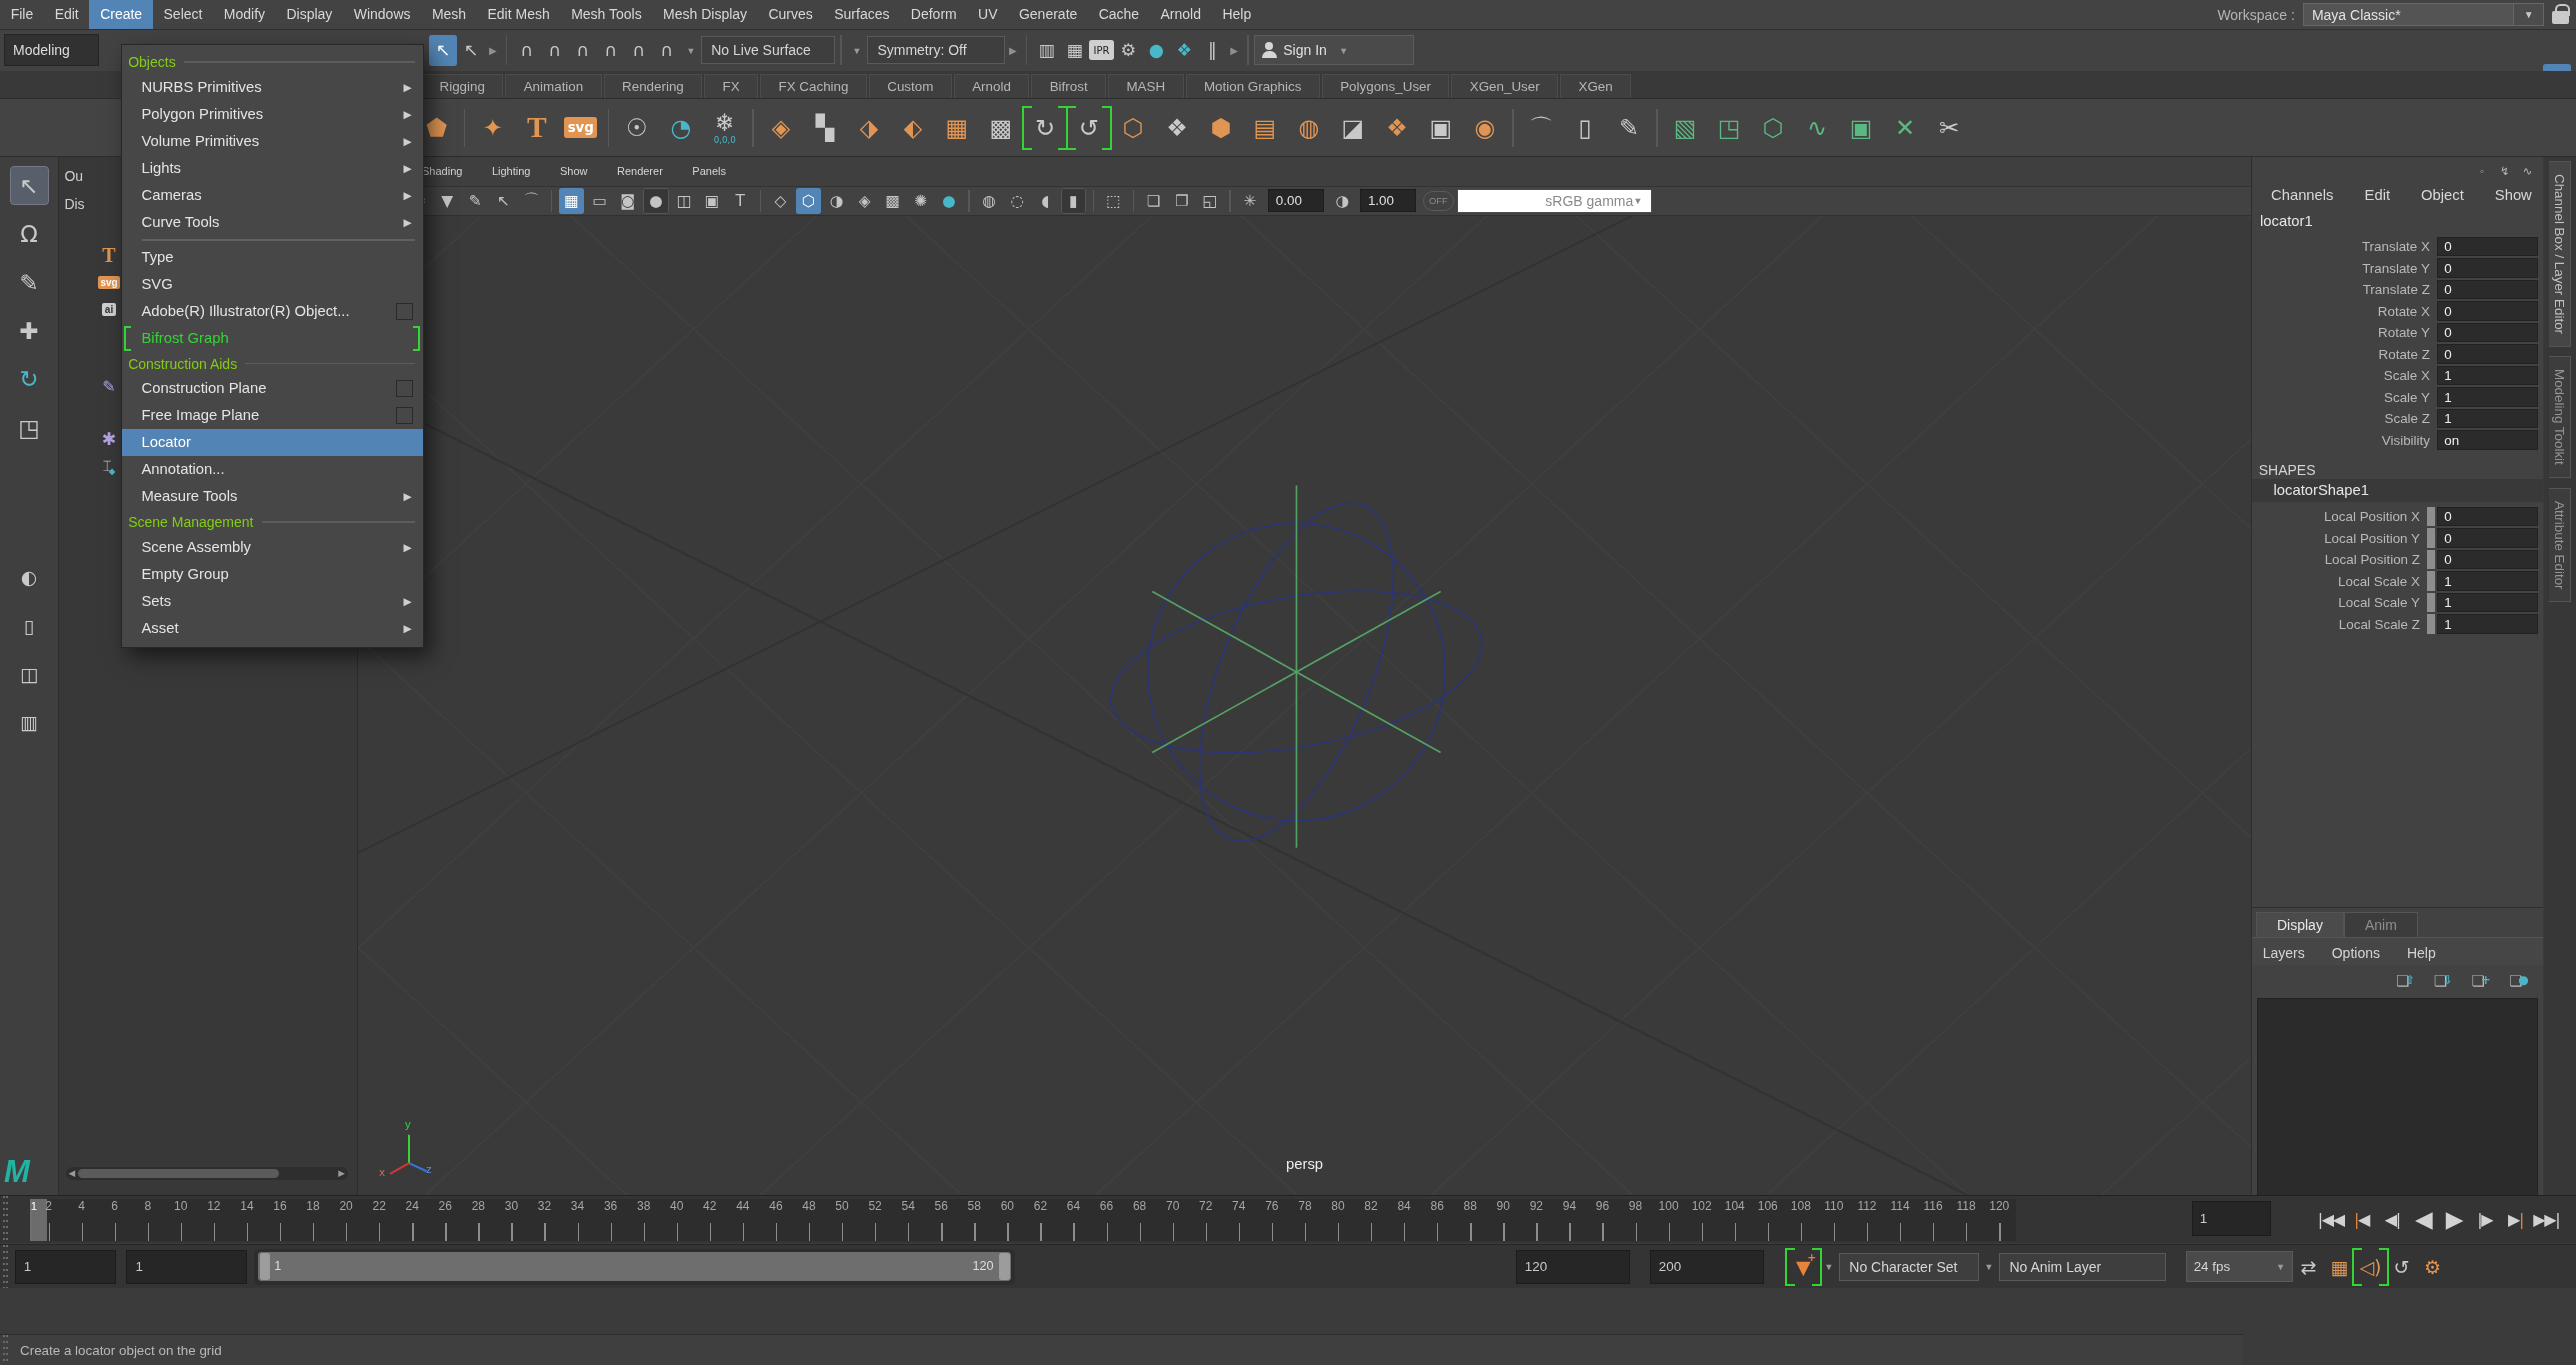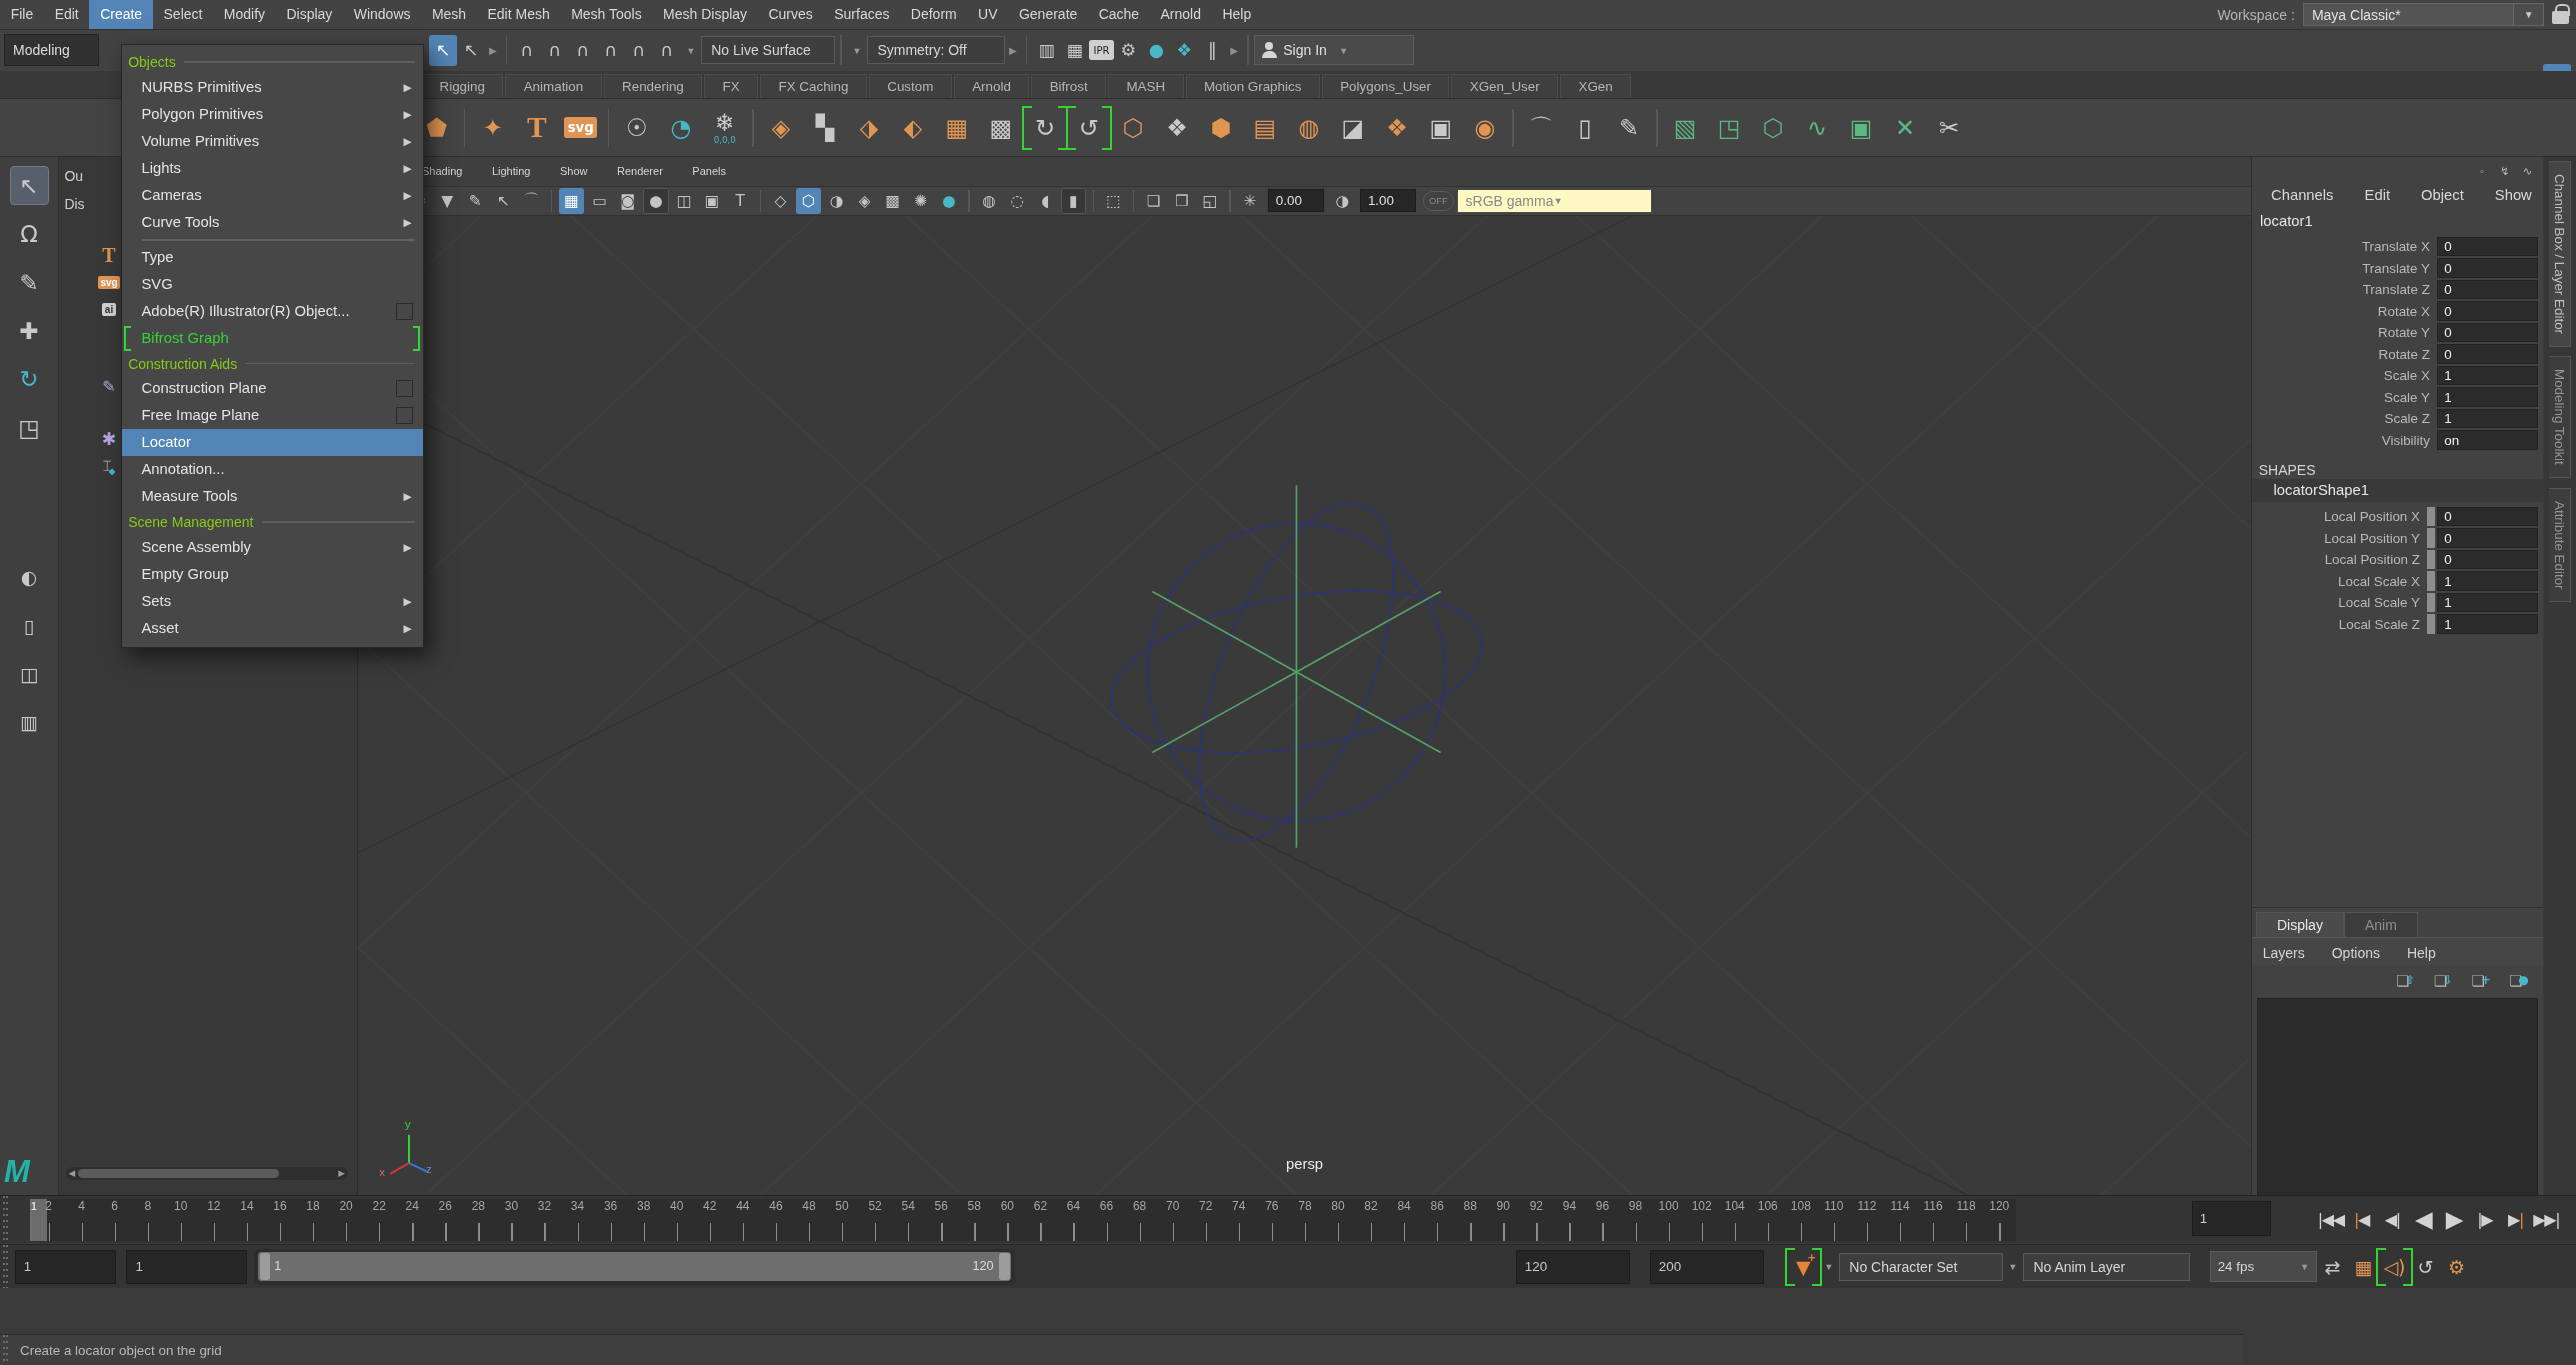--- a/index.html
+++ b/index.html
@@ -68,21 +68,21 @@
   
   #viewport{left:358px;top:157px;width:1893px;height:1038px;background:#3a3a3a;overflow:hidden}
   #vp-menu{height:29.5px;background:#3f3f3f;display:flex;align-items:center;padding-left:64px;gap:29.5px;border-bottom:0.7px solid #333}
   #vp-menu span{font-size:11px;color:#d6d6d6}
   #vp-icons{height:29.5px;background:#424242;display:flex;align-items:center;padding-left:47px;border-bottom:0.7px solid #303030}
   .vtile{width:25.5px;height:25.5px;margin:0 1.3px;border-radius:2.7px;display:flex;align-items:center;justify-content:center;font-size:15.4px;color:#c4c4c4;font-family:"DejaVu Sans",sans-serif}
   .vtile.on{background:var(--blue);color:#fff}
   .vtile.dk{background:#373737;border:0.7px solid #555}
   .vnum{width:56px;height:23px;background:#262626;border:0.7px solid #1d1d1d;color:#e0e0e0;font-size:13.4px;display:flex;align-items:center;padding-left:6.7px;margin:0 4px}
   .voff{width:31px;height:20px;border:1.3px solid #5a5a5a;border-radius:10px;color:#8a8a8a;font-size:9.4px;display:flex;align-items:center;justify-content:center;margin:0 2.7px}
-  .vsrgb{width:195px;height:24px;background:#fef9c3;border:0.7px solid #4c4c4c;color:#8a8a8a;font-size:14px;display:flex;align-items:center;padding:0 8px;justify-content:flex-start}
+  .vsrgb{width:195px;height:24px;background:#ffffff;border:0.7px solid #4c4c4c;color:#8a8a8a;font-size:14px;display:flex;align-items:center;padding:0 8px;justify-content:flex-end}
   #persp-label{position:absolute;left:50%;transform:translateX(-50%);bottom:23px;font-size:14.8px;color:#ececec}
   #axis-gizmo{position:absolute;left:24px;bottom:17.4px;width:54px;height:54px}
   #axis-gizmo .lab{position:absolute;font-size:11.4px}
 
   
   #channelbox{left:2251px;top:157px;width:292px;height:750px;background:#424242;border-left:0.7px solid #2d2d2d}
   #cb-opts{position:absolute;right:6.7px;top:5.4px;display:flex;gap:5.4px}
   #cb-opts span{width:17.4px;height:17.4px;font-size:11.4px;color:#b5b5b5;display:flex;align-items:center;justify-content:center}
   #cb-menu{display:flex;gap:0;padding:29.5px 0 6.7px 19px}
   #cb-menu span{font-size:14.8px;color:#d8d8d8;margin-right:31px}
@@ -714,21 +714,21 @@
       <span class="lab" style="left:20px">1</span>
       <span class="lab" style="right:21.5px">120</span>
     </div>
     <div class="rfield" style="width:114px;margin-left:494px">120</div>
     <div class="rfield" style="width:114px;margin-left:20px">200</div>
     <div class="rsicon bracketed" style="margin-left:24px">
         <span style="color:#e8833a">▼</span>
         <b style="color:#e8833a;font-size:10.7px;position:absolute;right:2.7px;top:1.3px">+</b>
       </div>
     <span class="ddarr">▼</span>
-    <div class="sfield" style="width:164px">No Character Set</div>
+    <div class="sfield" style="width:140px">No Character Set</div>
     <span class="ddarr">▼</span>
     <div class="sfield" style="width:167px">No Anim Layer</div>
     <div id="fpsbox" style="margin-left:20px">
       <span>24 fps</span>
       <span style="font-size:9.4px;color:#9a9a9a">▼</span>
     </div>
     <div class="rsicon" style="color:#c9c9c9">⇄</div>
     <div class="rsicon" style="color:#e09553">▦</div>
     <div class="rsicon bracketed" style="color:#e09553">◁)</div>
     <div class="rsicon" style="color:#c9c9c9">↺</div>

